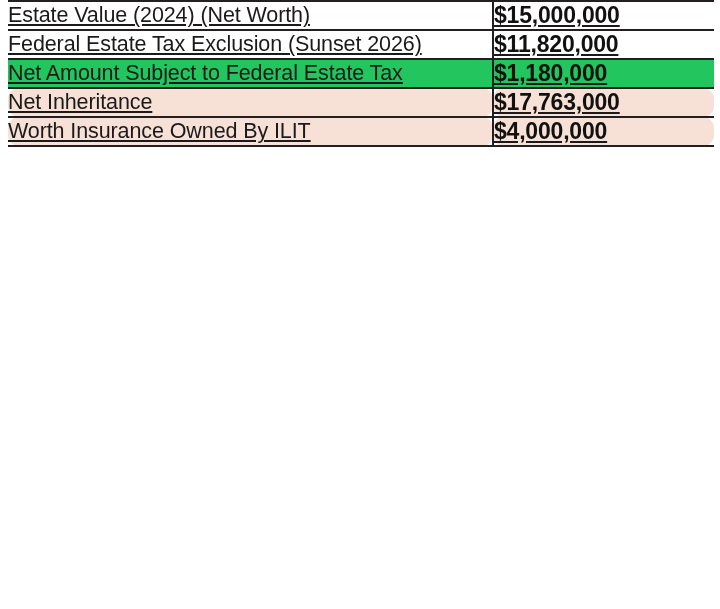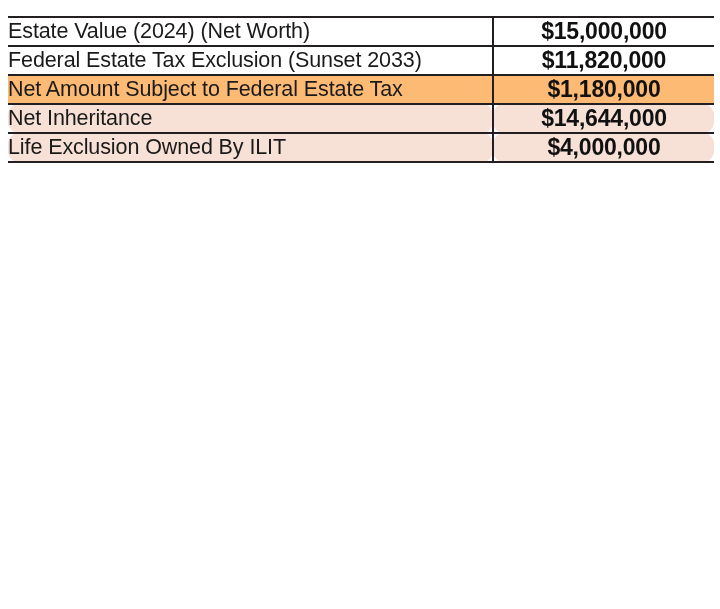--- a/index.html
+++ b/index.html
@@ -25,23 +25,24 @@
     text-align: center;
     font-size: 25px;
     font-weight: bold;
     letter-spacing: 0.1px;
     color: #111111;
     padding-top: 22px;
     padding-bottom: 16px;
   }
   table.ilit-table {
     width: 704px;
-    margin: 16px auto;
+    margin: 0 auto;
     border-collapse: collapse;
     table-layout: fixed;
+    text-decoration: underline;
   }
   table.ilit-table td {
     border-top: 2px solid #231f20;
     border-bottom: 2px solid #231f20;
     padding: 0;
     vertical-align: middle;
   }
   td.label-cell {
     font-size: 21.5px;
     font-weight: normal;
@@ -49,57 +50,57 @@
     padding: 14px 12px 14px 16px;
     line-height: 1.22;
     letter-spacing: -0.1px;
     border-right: 2px solid #231f20;
     width: 484px;
   }
   td.value-cell {
     font-size: 23px;
     font-weight: bold;
     color: #111111;
-    text-align: center;
+    text-align: left;
     padding: 14px 14px 14px 8px;
     white-space: nowrap;
     letter-spacing: -0.2px;
     width: 220px;
   }
   tr.row-plain td { background: #ffffff; }
-  tr.row-blue td { background: #fdba74; }
+  tr.row-blue td { background: #22c55e; }
   tr.row-peach td { background: #f7e0d6; border-radius: 11px; }
 
   
   table.ilit-table tr + tr td { border-top: 2px solid #231f20; }
 </style>
 </head>
 <body>
 
 <div class="page">
 
 
   <table class="ilit-table">
     <tbody>
       <tr class="row-plain">
         <td class="label-cell">Estate Value (2024) (Net Worth)</td>
         <td class="value-cell">$15,000,000</td>
       </tr>
       <tr class="row-plain">
-        <td class="label-cell">Federal Estate Tax Exclusion (Sunset 2033)</td>
+        <td class="label-cell">Federal Estate Tax Exclusion (Sunset 2026)</td>
         <td class="value-cell">$11,820,000</td>
       </tr>
       <tr class="row-blue">
         <td class="label-cell">Net Amount Subject to Federal Estate Tax</td>
         <td class="value-cell">$1,180,000</td>
       </tr>
       <tr class="row-peach">
         <td class="label-cell">Net Inheritance</td>
-        <td class="value-cell">$14,644,000</td>
+        <td class="value-cell">$17,763,000</td>
       </tr>
       <tr class="row-peach">
-        <td class="label-cell">Life Exclusion Owned By ILIT</td>
+        <td class="label-cell">Worth Insurance Owned By ILIT</td>
         <td class="value-cell">$4,000,000</td>
       </tr>
     </tbody>
   </table>
 
 </div>
 
 </body></html>

